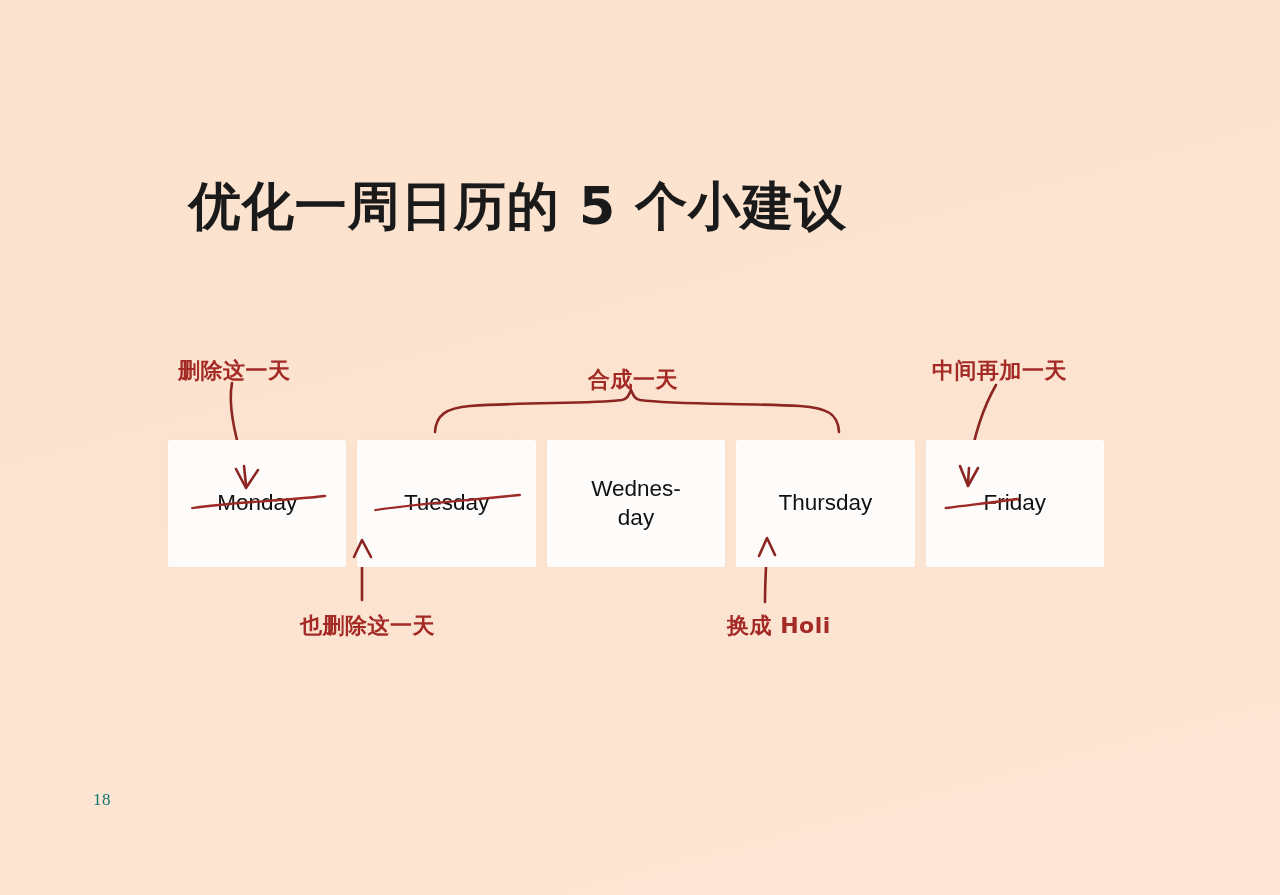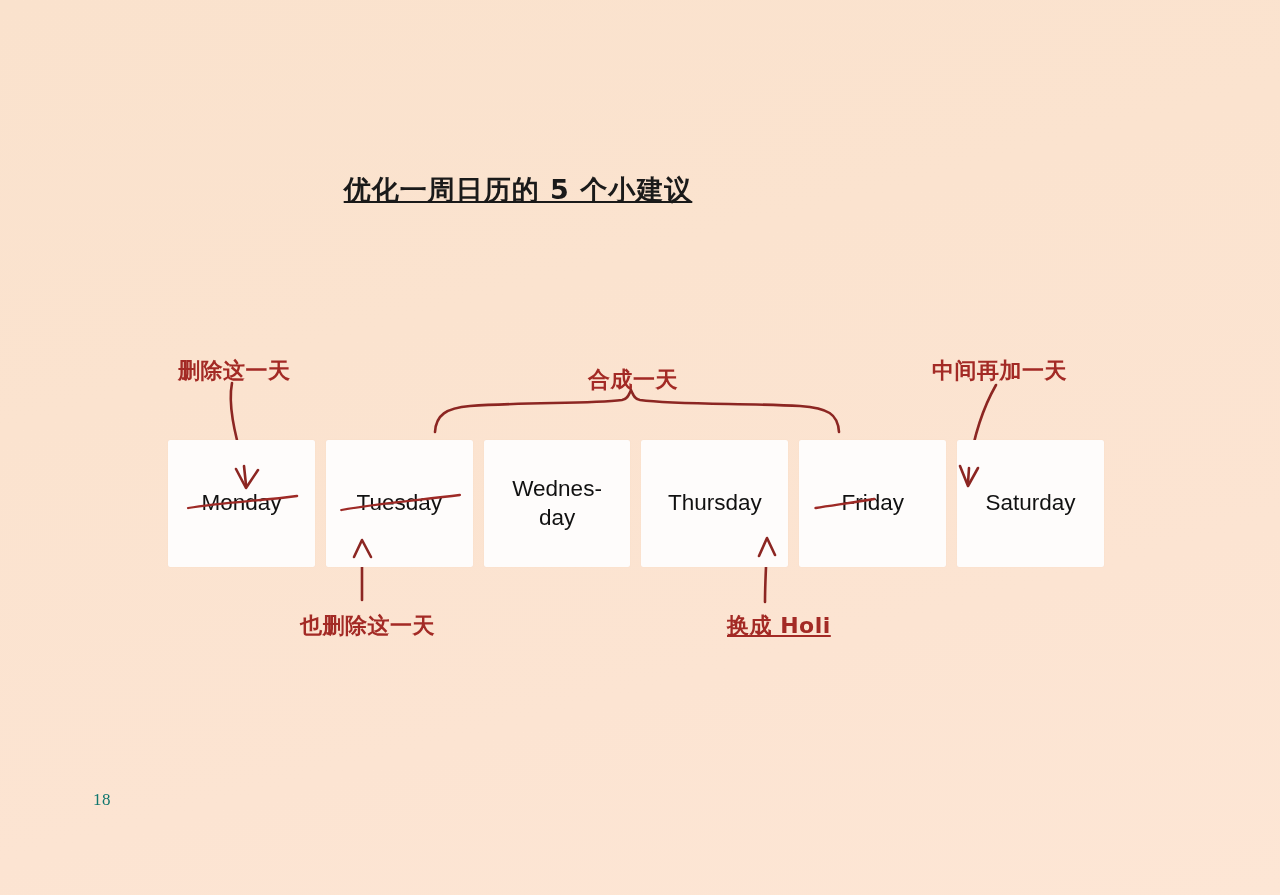--- a/index.html
+++ b/index.html
@@ -23,27 +23,26 @@
     height: 895px;
   }
 
   
   .slide-title {
     position: absolute;
     left: 0;
     top: 172px;
     width: 1036px;
     text-align: center;
-    font-size: 27px;
+    font-size: 52px;
     font-weight: 700;
     letter-spacing: 1px;
     color: #1a1a1a;
     font-family: "DejaVu Sans", "Liberation Sans", sans-serif;
     white-space: nowrap;
-    text-decoration: underline;
   }
 
   
   .week-strip {
     position: absolute;
     left: 168px;
     top: 440px;
     width: 936px;
     height: 127px;
     display: flex;
@@ -88,21 +87,21 @@
     color: #A32A25;
     font-family: "DejaVu Sans", "Liberation Sans", sans-serif;
     white-space: nowrap;
     letter-spacing: 0.5px;
   }
 
   #annot-delete-monday { left: 178px;  top: 356px; }
   #annot-merge        { left: 588px;  top: 365px; text-align: right; }
   #annot-add-middle   { left: 932px;  top: 356px; }
   #annot-delete-tuesday { left: 300px; top: 611px; }
-  #annot-replace-holi { left: 727px;  top: 611px; text-decoration: underline; }
+  #annot-replace-holi { left: 727px;  top: 611px; }
 
   
   .overlay {
     position: absolute;
     left: 0;
     top: 0;
     width: 1280px;
     height: 895px;
     pointer-events: none;
   }
@@ -179,23 +178,20 @@
       <div class="day-label">Thursday</div>
     </div>
 
     <div class="day-card">
       <div class="day-label">Friday</div>
       <svg class="strike" style="left:0;top:0;width:100%;height:100%" viewBox="0 0 123 127" preserveAspectRatio="none">
         <path d="M14 68 C 30 65, 48 62, 63 59" fill="none" stroke="#9E2A26" stroke-width="2.4" stroke-linecap="round"></path>
       </svg>
     </div>
 
-    <div class="day-card">
-      <div class="day-label">Saturday</div>
-    </div>
 
   </div>
 
   <svg class="overlay ov-top" viewBox="0 0 1280 895">
 
     <path d="M244 466 L 246 485" fill="none" stroke="#8C2622" stroke-width="2.6" stroke-linecap="round"></path>
     <path d="M236 469 L 246 488 L 258 470" fill="none" stroke="#8C2622" stroke-width="2.6" stroke-linecap="round" stroke-linejoin="round"></path>
 
     <path d="M969 468 L 968 483" fill="none" stroke="#8C2622" stroke-width="2.6" stroke-linecap="round"></path>
     <path d="M960 466 L 968 486 L 978 468" fill="none" stroke="#8C2622" stroke-width="2.6" stroke-linecap="round" stroke-linejoin="round"></path>

